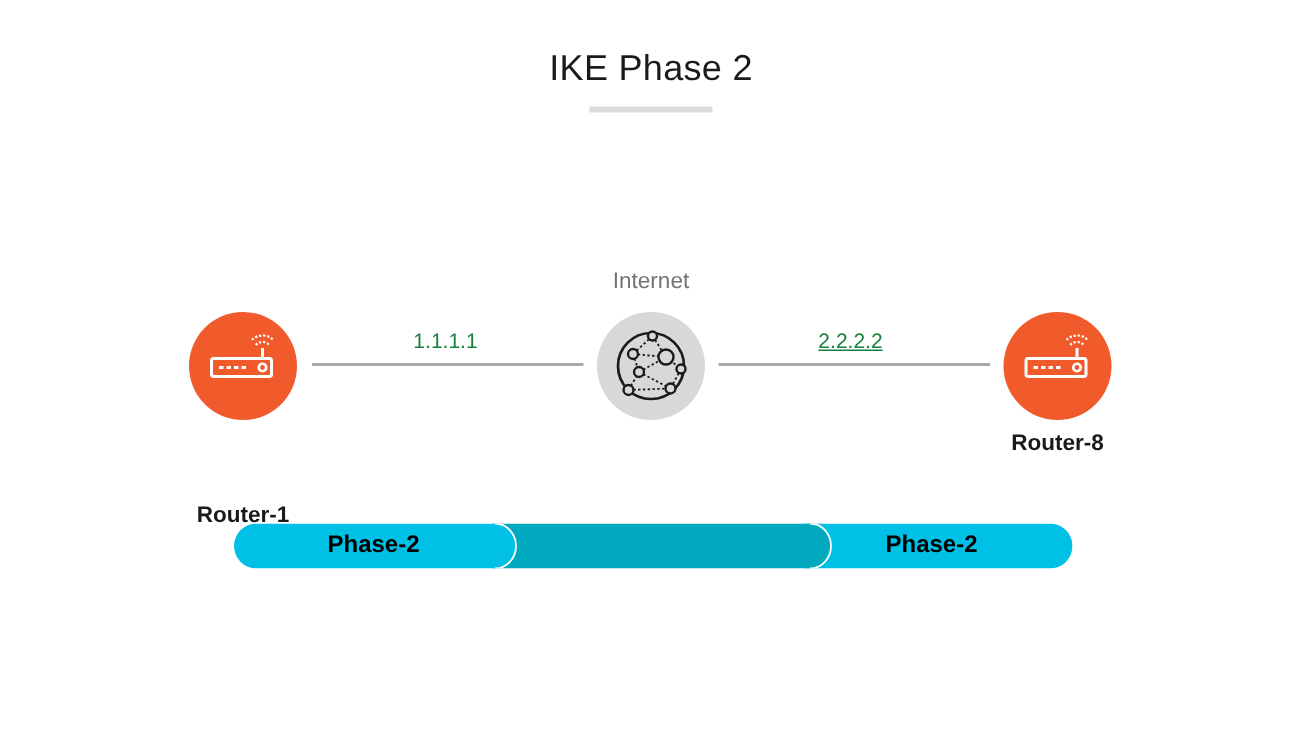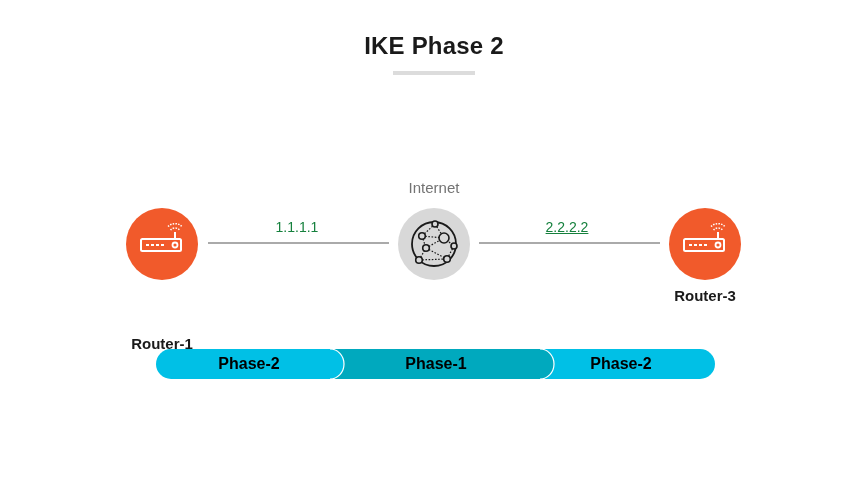--- a/index.html
+++ b/index.html
@@ -1,19 +1,19 @@
 <!DOCTYPE html>
 <html><head>
 <meta charset="utf-8">
 <style>
   html, body { margin: 0; padding: 0; background: #ffffff; }
   body { width: 868px; height: 488px; position: relative; overflow: hidden;
          font-family: "Liberation Sans", "DejaVu Sans", sans-serif; color: #1a1a1a; }
   .title { position: absolute; left: 0; width: 868px; top: 32px; text-align: center;
-           font-size: 24px; font-weight: bold; letter-spacing: 0.2px; }
+           font-size: 24px; font-weight: normal; letter-spacing: 0.2px; }
   .title-underline { position: absolute; left: 393px; top: 71px; width: 82px; height: 4px; background: #dcdcdc; }
   .router { position: absolute; width: 72px; height: 72px; border-radius: 50%; }
   .router svg { position: absolute; left: 0; top: 0; }
   .router-label { position: absolute; width: 120px; text-align: center; font-size: 15px; font-weight: bold; }
   .link-line { position: absolute; height: 2px; background: #aaaaaa; top: 242px; }
   .ip-label { position: absolute; font-size: 14px; text-align: center; width: 100px; top: 219px; color: #15803d; }
   .internet { position: absolute; left: 398px; top: 208px; width: 72px; height: 72px; border-radius: 50%; background: #d8d8d8; }
   .internet-label { position: absolute; left: 384px; top: 179px; width: 100px; text-align: center; font-size: 15px; color: #737373; }
   .phase-bar { position: absolute; left: 156px; top: 349px; width: 559px; height: 30px; }
   .phase-seg { position: absolute; top: 0; height: 30px; display: flex; align-items: center; justify-content: center;
@@ -80,29 +80,28 @@
     <line x1="20" y1="37" x2="23" y2="37" stroke="#fff" stroke-width="2"></line>
     <line x1="25" y1="37" x2="28" y2="37" stroke="#fff" stroke-width="2"></line>
     <line x1="30" y1="37" x2="33" y2="37" stroke="#fff" stroke-width="2"></line>
     <line x1="35" y1="37" x2="38" y2="37" stroke="#fff" stroke-width="2"></line>
     <circle cx="49" cy="37" r="2.5" fill="none" stroke="#fff" stroke-width="1.8"></circle>
     <line x1="49" y1="31" x2="49" y2="24" stroke="#fff" stroke-width="2"></line>
     <path d="M44.5 22 A6 6 0 0 1 53.5 22" fill="none" stroke="#fff" stroke-width="1.5" stroke-dasharray="1.5 1.2"></path>
     <path d="M42 18.5 A10 10 0 0 1 56 18.5" fill="none" stroke="#fff" stroke-width="1.5" stroke-dasharray="1.5 1.2"></path>
   </svg>
 </div>
-<div class="router-label" style="left:645px; top:287px;">Router-3</div>
+<div class="router-label" style="left:645px; top:287px;">Router-8</div>
 
 <div class="phase-bar">
   <svg width="559" height="30" viewBox="0 0 559 30" style="position:absolute;left:0;top:0;">
 
     <path d="M380 0 H544 A15 15 0 0 1 544 30 H380 Z" fill="#00c0e6"></path>
 
     <path d="M172 0 H384 A14 15 0 0 1 384 30 H172 Z" fill="#00a9be"></path>
     <path d="M384 0 A14 15 0 0 1 384 30" fill="none" stroke="#ffffff" stroke-width="1.2"></path>
 
     <path d="M15 0 H174 A14 15 0 0 1 174 30 H15 A15 15 0 0 1 15 0 Z" fill="#00c0e6"></path>
     <path d="M174 0 A14 15 0 0 1 174 30" fill="none" stroke="#ffffff" stroke-width="1.2"></path>
   </svg>
   <div class="phase-seg" style="left:0; width:186px;">Phase-2</div>
-  <div class="phase-seg" style="left:186px; width:188px;">Phase-1</div>
   <div class="phase-seg" style="left:374px; width:182px;">Phase-2</div>
 </div>
 
 </body></html>

